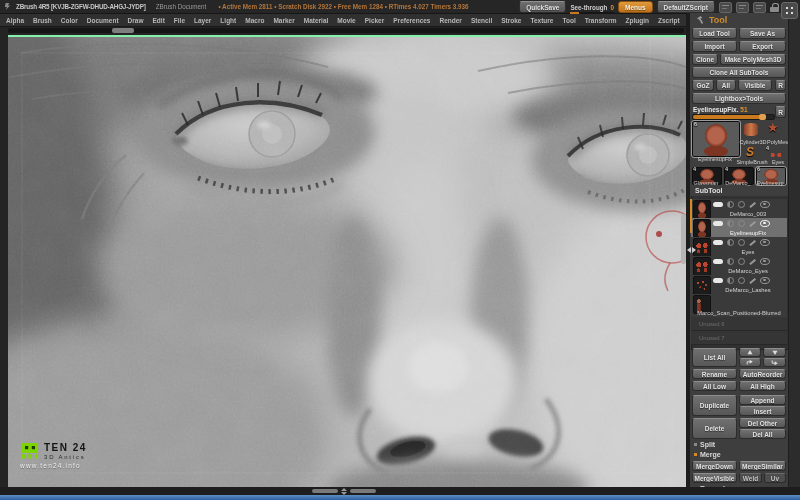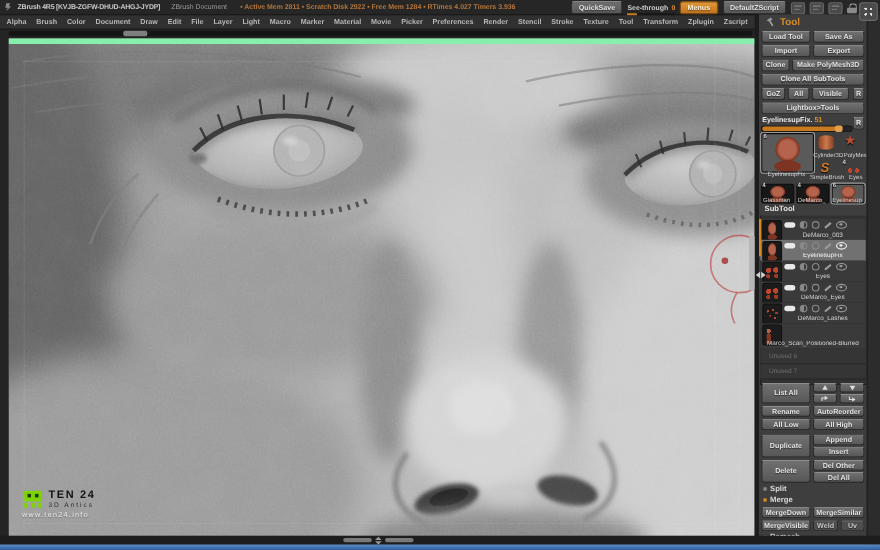--- a/index.html
+++ b/index.html
@@ -37,21 +37,21 @@
      radial-gradient(circle 1.2px at 2px 7px,#ddd 98%,transparent),radial-gradient(circle 1.2px at 7px 7px,#ddd 98%,transparent);}
   
   .menubar{position:absolute;left:0;top:14px;width:688px;height:12px;background:#303030;border-bottom:1px solid #181818;
            display:flex;align-items:center;padding-left:6px;gap:9px;font-size:6.5px;color:#b8b8b8;font-weight:bold;}
   .mi{white-space:nowrap;cursor:default;}
   
   .hscroll{position:absolute;left:8px;top:28px;width:676px;height:5px;background:#151515;border-radius:2px;}
   .hscroll .handle{position:absolute;left:104px;top:0;width:22px;height:5px;background:#7e7e7e;border-radius:2px;}
   
   .canvas{position:absolute;left:8px;top:35px;width:678px;height:452px;background:#9c9c9c;overflow:hidden;
-          border-top:5px solid #86efac;}
+          border-top:2px solid #86efac;}
   .gapstrip{position:absolute;left:686px;top:13px;width:4px;height:487px;background:#1d1d1d;}
   .vdivider{position:absolute;left:681px;top:214px;width:5px;height:50px;background:#b5b5b5;border-radius:2px;z-index:5;}
   .divarrows{position:absolute;left:687px;top:246px;width:10px;height:8px;z-index:6;display:flex;gap:1px;align-items:center;}
   .tri-l{width:0;height:0;border-top:3px solid transparent;border-bottom:3px solid transparent;border-right:4px solid #cfcfcf;}
   .tri-r{width:0;height:0;border-top:3px solid transparent;border-bottom:3px solid transparent;border-left:4px solid #cfcfcf;}
   
   .wm{position:absolute;left:12px;top:406px;width:110px;z-index:4;}
   .wm-row{display:flex;align-items:flex-start;gap:4px;}
   .wm-title{font-size:10px;font-weight:bold;color:#141414;letter-spacing:1.5px;line-height:10px;}
   .wm-sub{font-size:6px;color:#2e2e2e;letter-spacing:1.8px;margin-top:1px;}

